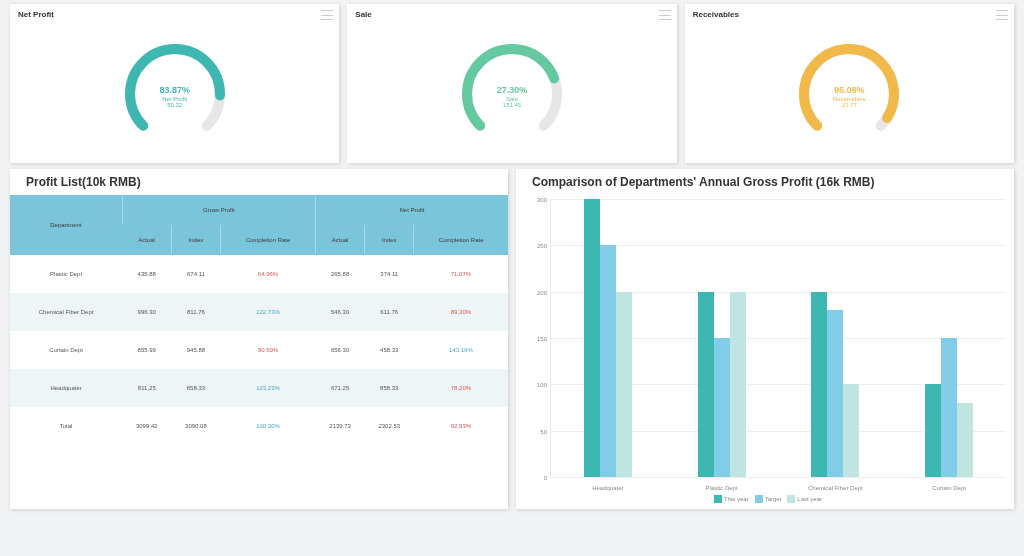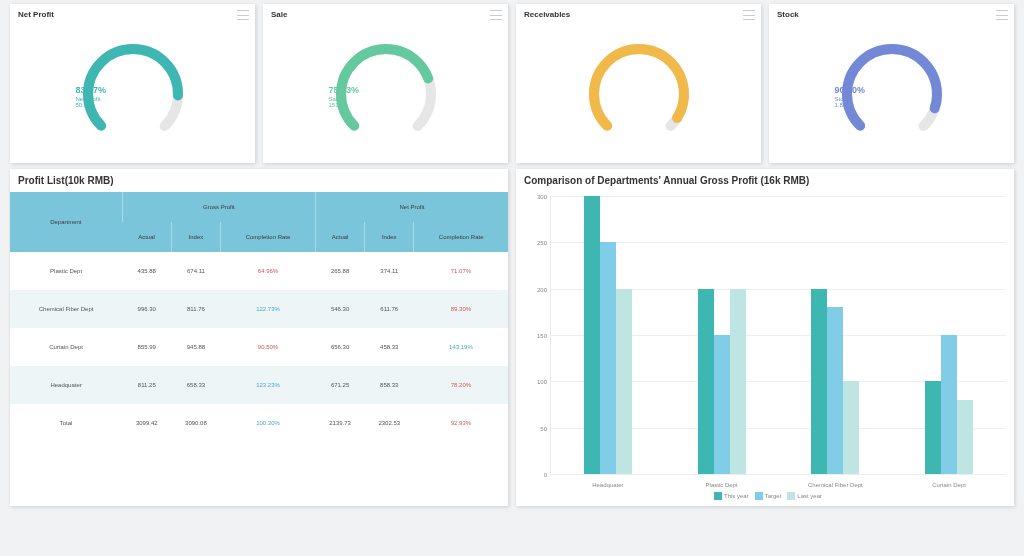--- a/index.html
+++ b/index.html
@@ -7,27 +7,27 @@
 .page{padding:4px 10px}
 h1.title{text-align:center;font-size:14px;font-weight:bold;color:#000;padding:6px 0 8px}
 .gauge-row{display:flex;gap:8px;margin-bottom:6px}
 .card{background:#fff;flex:1;box-shadow:1px 1px 4px rgba(0,0,0,.15);position:relative}
 .card-title{font-size:8px;font-weight:bold;color:#333;padding:6px 8px}
 .menu-icon{position:absolute;top:6px;right:6px;width:12px;height:10px;display:flex;flex-direction:column;justify-content:space-between}
 .menu-icon span{display:block;height:1px;background:#ccc}
 .gauge-wrap{display:flex;justify-content:center;align-items:center;height:138px}
 .gauge{position:relative;width:114px;height:114px}
 .gauge svg{width:100%;height:100%;transform:rotate(135deg)}
-.gauge-text{position:absolute;top:42%;left:0;right:0;text-align:left}
+.gauge-text{position:absolute;top:42%;left:0;right:0;text-align:center}
 .gauge-text .pct{font-size:9px;font-weight:bold}
 .gauge-text .lbl{font-size:6px;margin-top:1px}
 .gauge-text .val{font-size:6px;margin-top:0}
 .bottom-row{display:flex;gap:8px}
 .panel{background:#fff;box-shadow:1px 1px 4px rgba(0,0,0,.15);flex:1;padding-bottom:4px}
-.panel-title{font-size:10px;font-weight:bold;color:#333;padding:6px 8px}
+.panel-title{font-size:12px;font-weight:bold;color:#333;padding:6px 16px}
 table.profit{width:100%;border-collapse:collapse;font-size:6px;color:#555}
 table.profit th{background:#7bc5da;color:#3a3a3a;font-weight:normal;padding:12px 2px;border-left:1px solid #a9d8e6;font-size:6px}
 table.profit th:first-child{border-left:none}
 table.profit td{padding:16px 2px;text-align:center;font-size:6px}
 table.profit tbody tr:nth-child(even){background:#edf5f7}
 .red{color:#d05858}
 .green{color:#4aa9c7}
 .bar-chart{position:relative;height:310px;padding:4px 8px 0 28px}
 .plot{position:absolute;left:34px;right:8px;top:4px;bottom:28px;border-left:1px solid #e8e8e8}
 .hgrid{position:absolute;left:0;right:0;border-top:1px solid #eee}
@@ -71,55 +71,41 @@
         <div class="menu-icon">
           <span></span>
           <span></span>
           <span></span>
         </div>
         <div class="gauge-wrap">
           <div class="gauge"><svg viewBox="0 0 114 114">
               <circle cx="57" cy="57" r="45" fill="none" stroke="#e6e6e6" stroke-width="10" stroke-linecap="round" stroke-dasharray="212.05750411731105 282.7433388230814"></circle>
               <circle cx="57" cy="57" r="45" fill="none" stroke="#65c9a0" stroke-width="10" stroke-linecap="round" stroke-dasharray="160.59114786803966 282.7433388230814"></circle>
             </svg><div class="gauge-text" style="color:#65c9a0">
-              <div class="pct">75.73%</div>
+              <div class="pct">27.30%</div>
               <div class="lbl">Sale</div>
               <div class="val">151.45</div>
             </div></div>
         </div>
       </div>
       <div class="card">
         <div class="card-title">Receivables</div>
         <div class="menu-icon">
           <span></span>
           <span></span>
           <span></span>
         </div>
         <div class="gauge-wrap">
           <div class="gauge"><svg viewBox="0 0 114 114">
               <circle cx="57" cy="57" r="45" fill="none" stroke="#e6e6e6" stroke-width="10" stroke-linecap="round" stroke-dasharray="212.05750411731105 282.7433388230814"></circle>
               <circle cx="57" cy="57" r="45" fill="none" stroke="#f0b94a" stroke-width="10" stroke-linecap="round" stroke-dasharray="201.62427491473935 282.7433388230814"></circle>
-            </svg></div>
-        </div>
-      </div>
-      <div class="card">
-        <div class="card-title">Stock</div>
-        <div class="menu-icon">
-          <span></span>
-          <span></span>
-          <span></span>
-        </div>
-        <div class="gauge-wrap">
-          <div class="gauge"><svg viewBox="0 0 114 114">
-              <circle cx="57" cy="57" r="45" fill="none" stroke="#e6e6e6" stroke-width="10" stroke-linecap="round" stroke-dasharray="212.05750411731105 282.7433388230814"></circle>
-              <circle cx="57" cy="57" r="45" fill="none" stroke="#7388d6" stroke-width="10" stroke-linecap="round" stroke-dasharray="190.85175370557997 282.7433388230814"></circle>
-            </svg><div class="gauge-text" style="color:#7388d6">
-              <div class="pct">90.00%</div>
-              <div class="lbl">Stock</div>
-              <div class="val">1.80</div>
+            </svg><div class="gauge-text" style="color:#f0b94a">
+              <div class="pct">95.08%</div>
+              <div class="lbl">Receivables</div>
+              <div class="val">23.77</div>
             </div></div>
         </div>
       </div>
     </div>
 
   <div class="bottom-row">
     <div class="panel">
       <div class="panel-title">Profit List(10k RMB)</div>
       <table class="profit">
         <thead>

